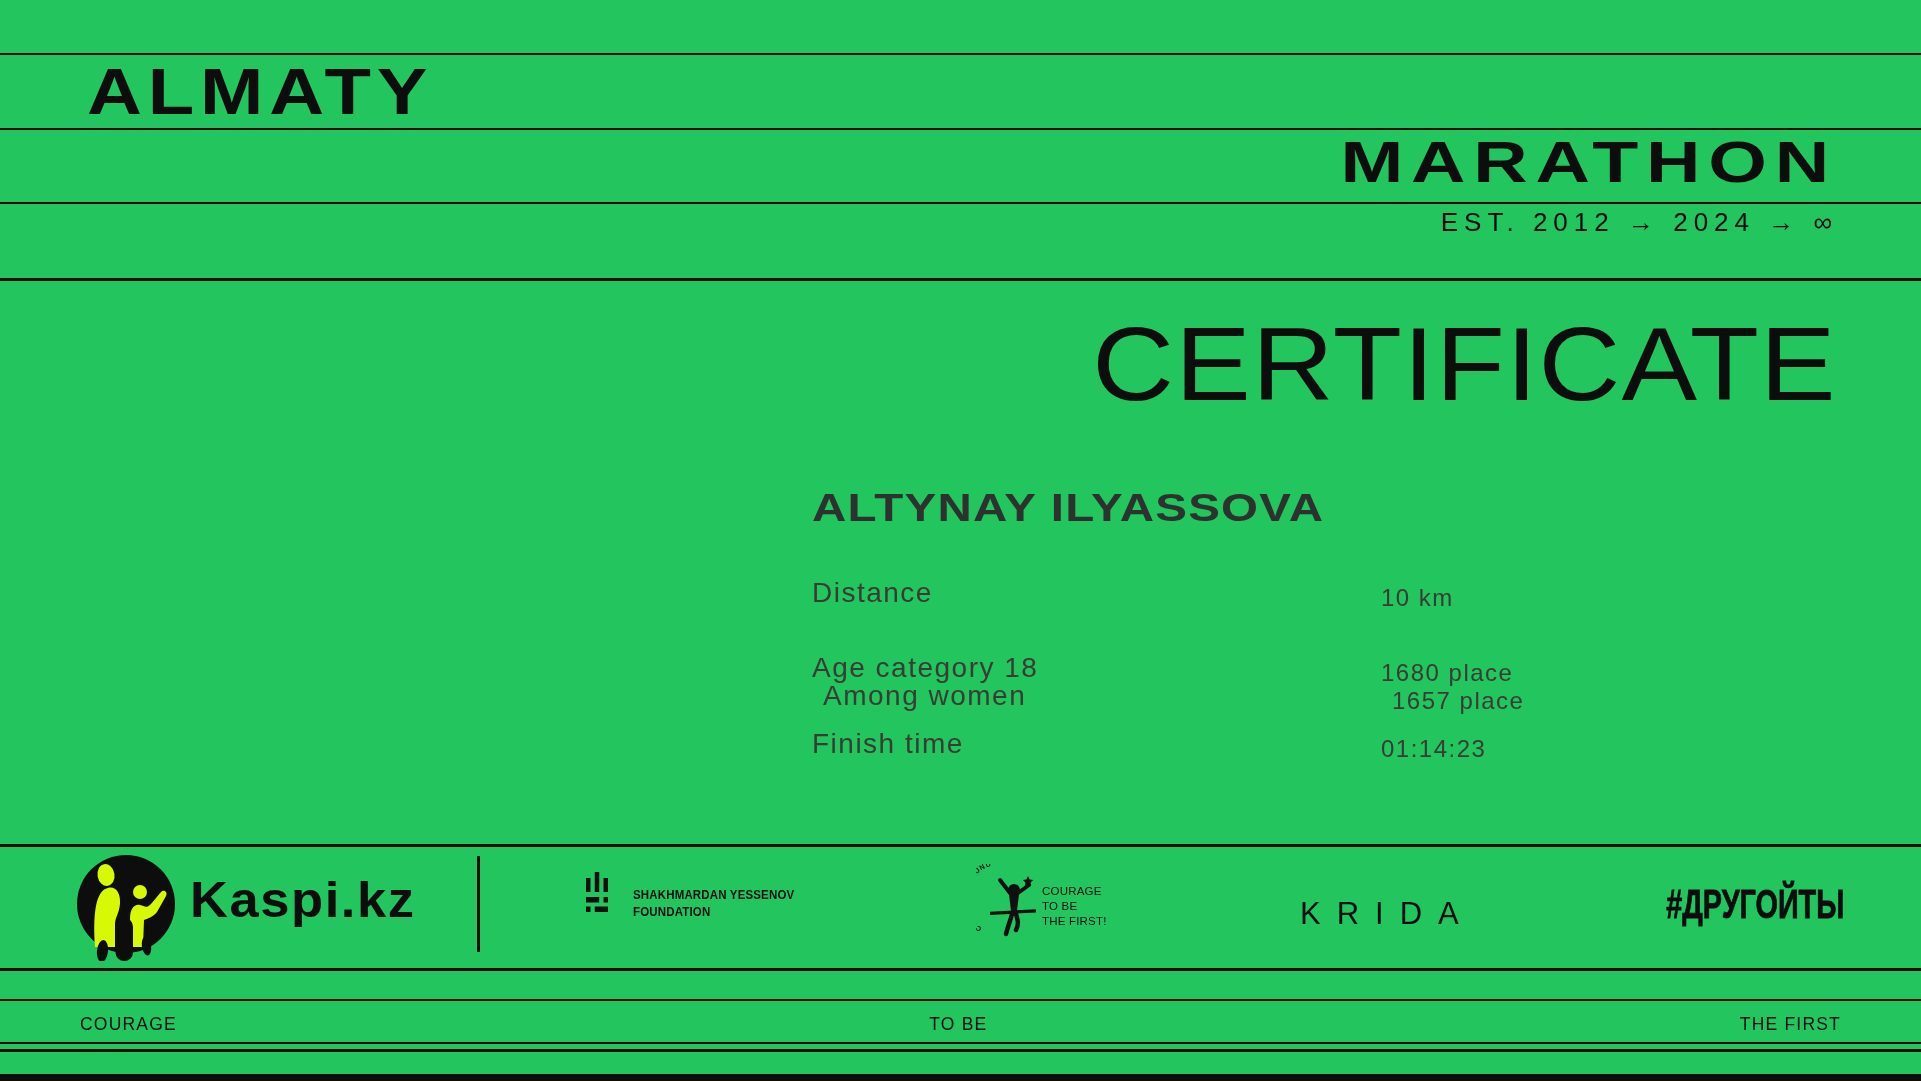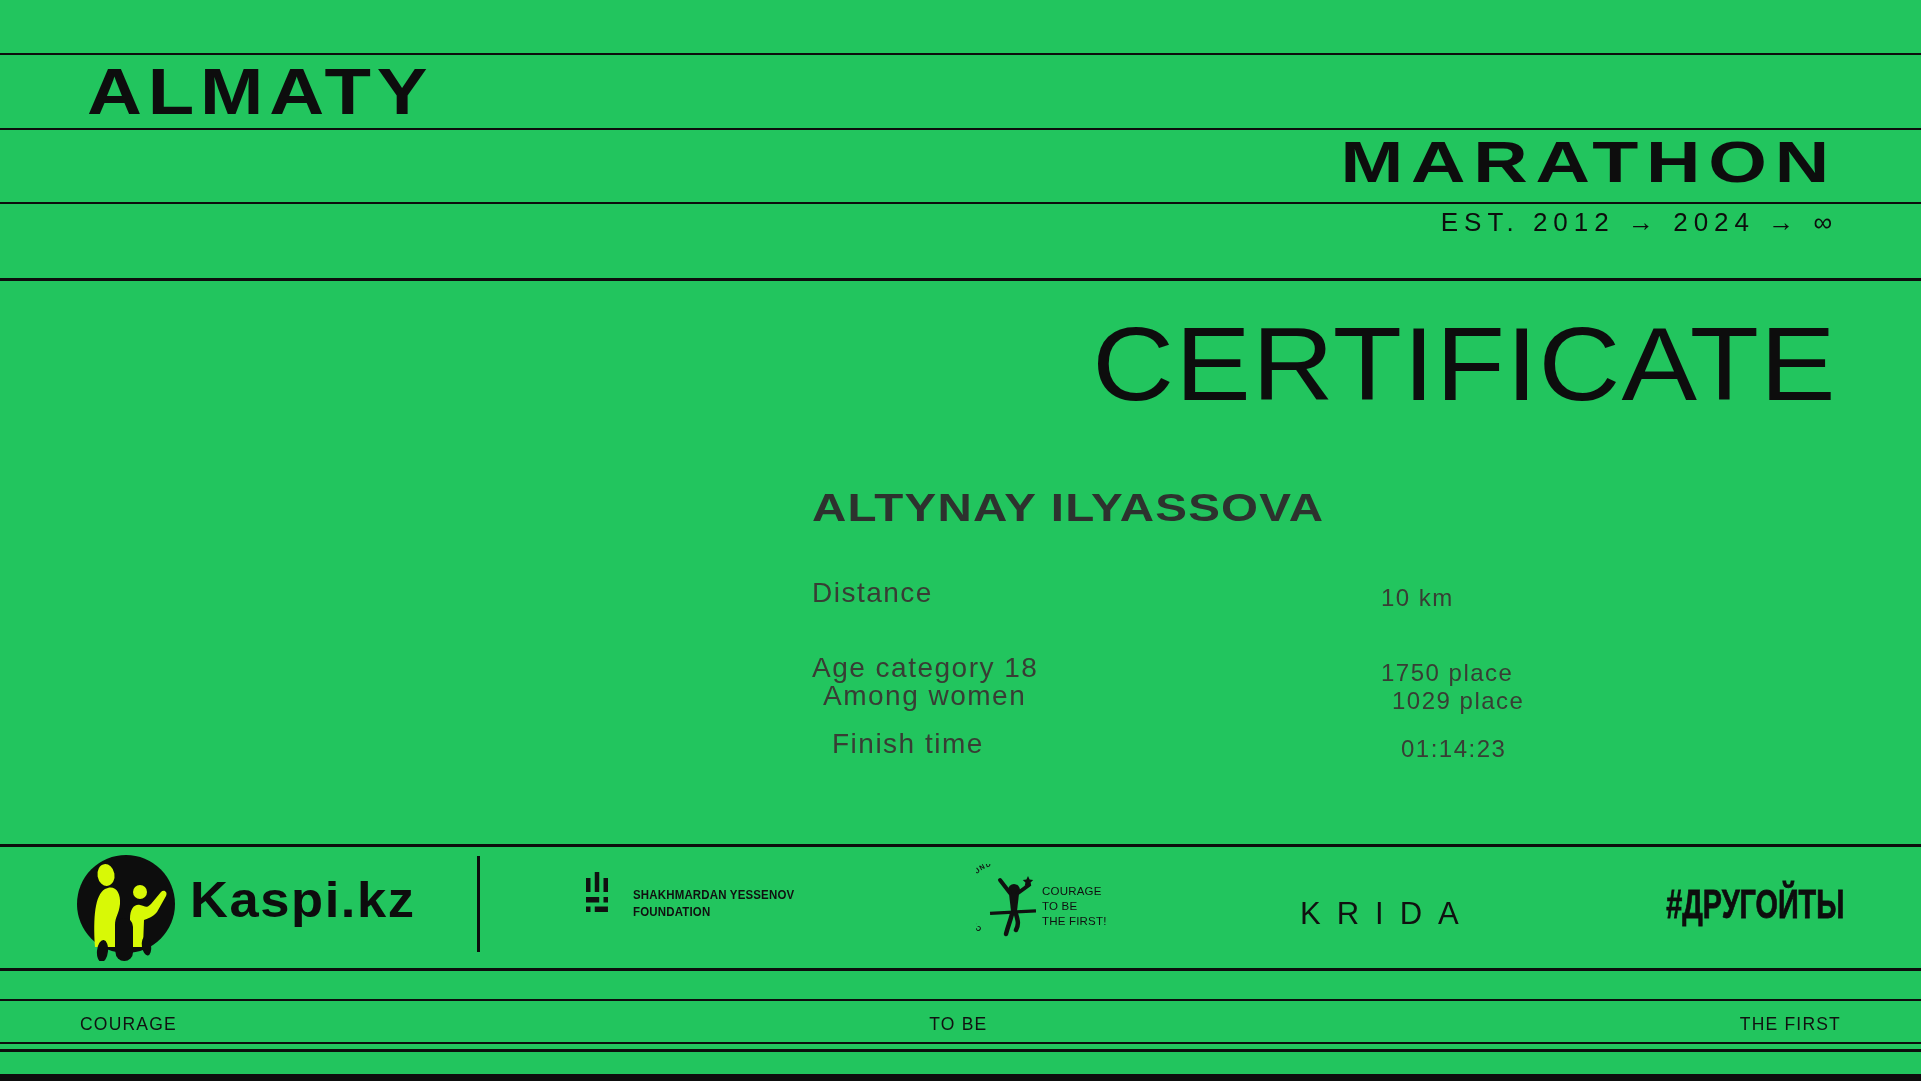--- a/index.html
+++ b/index.html
@@ -103,27 +103,27 @@
   <div class="display cert-title">CERTIFICATE</div>
   <div class="display recipient">ALTYNAY ILYASSOVA</div>
 
   <div>
     <div class="stat-row" style="top:577px;">
       <div class="stat-label">Distance</div>
       <div class="stat-value">10 km</div>
     </div>
     <div class="stat-row" style="top:652px;">
       <div class="stat-label">Age category 18</div>
-      <div class="stat-value">1750 place</div>
+      <div class="stat-value">1680 place</div>
     </div>
     <div class="stat-row" style="top:680px;margin-left:11px;">
       <div class="stat-label">Among women</div>
-      <div class="stat-value">1029 place</div>
+      <div class="stat-value">1657 place</div>
     </div>
-    <div class="stat-row" style="top:728px;margin-left:20px;">
+    <div class="stat-row" style="top:728px;">
       <div class="stat-label">Finish time</div>
       <div class="stat-value">01:14:23</div>
     </div>
   </div>
 
   <div class="sponsors">
 
     <svg class="kaspi-logo" viewBox="0 0 104 106">
       <circle cx="52" cy="49" r="49" fill="#0d0d0d"></circle>
       <ellipse cx="32" cy="20" rx="8.5" ry="11" fill="#d8f906" transform="rotate(-10 32 20)"></ellipse>

